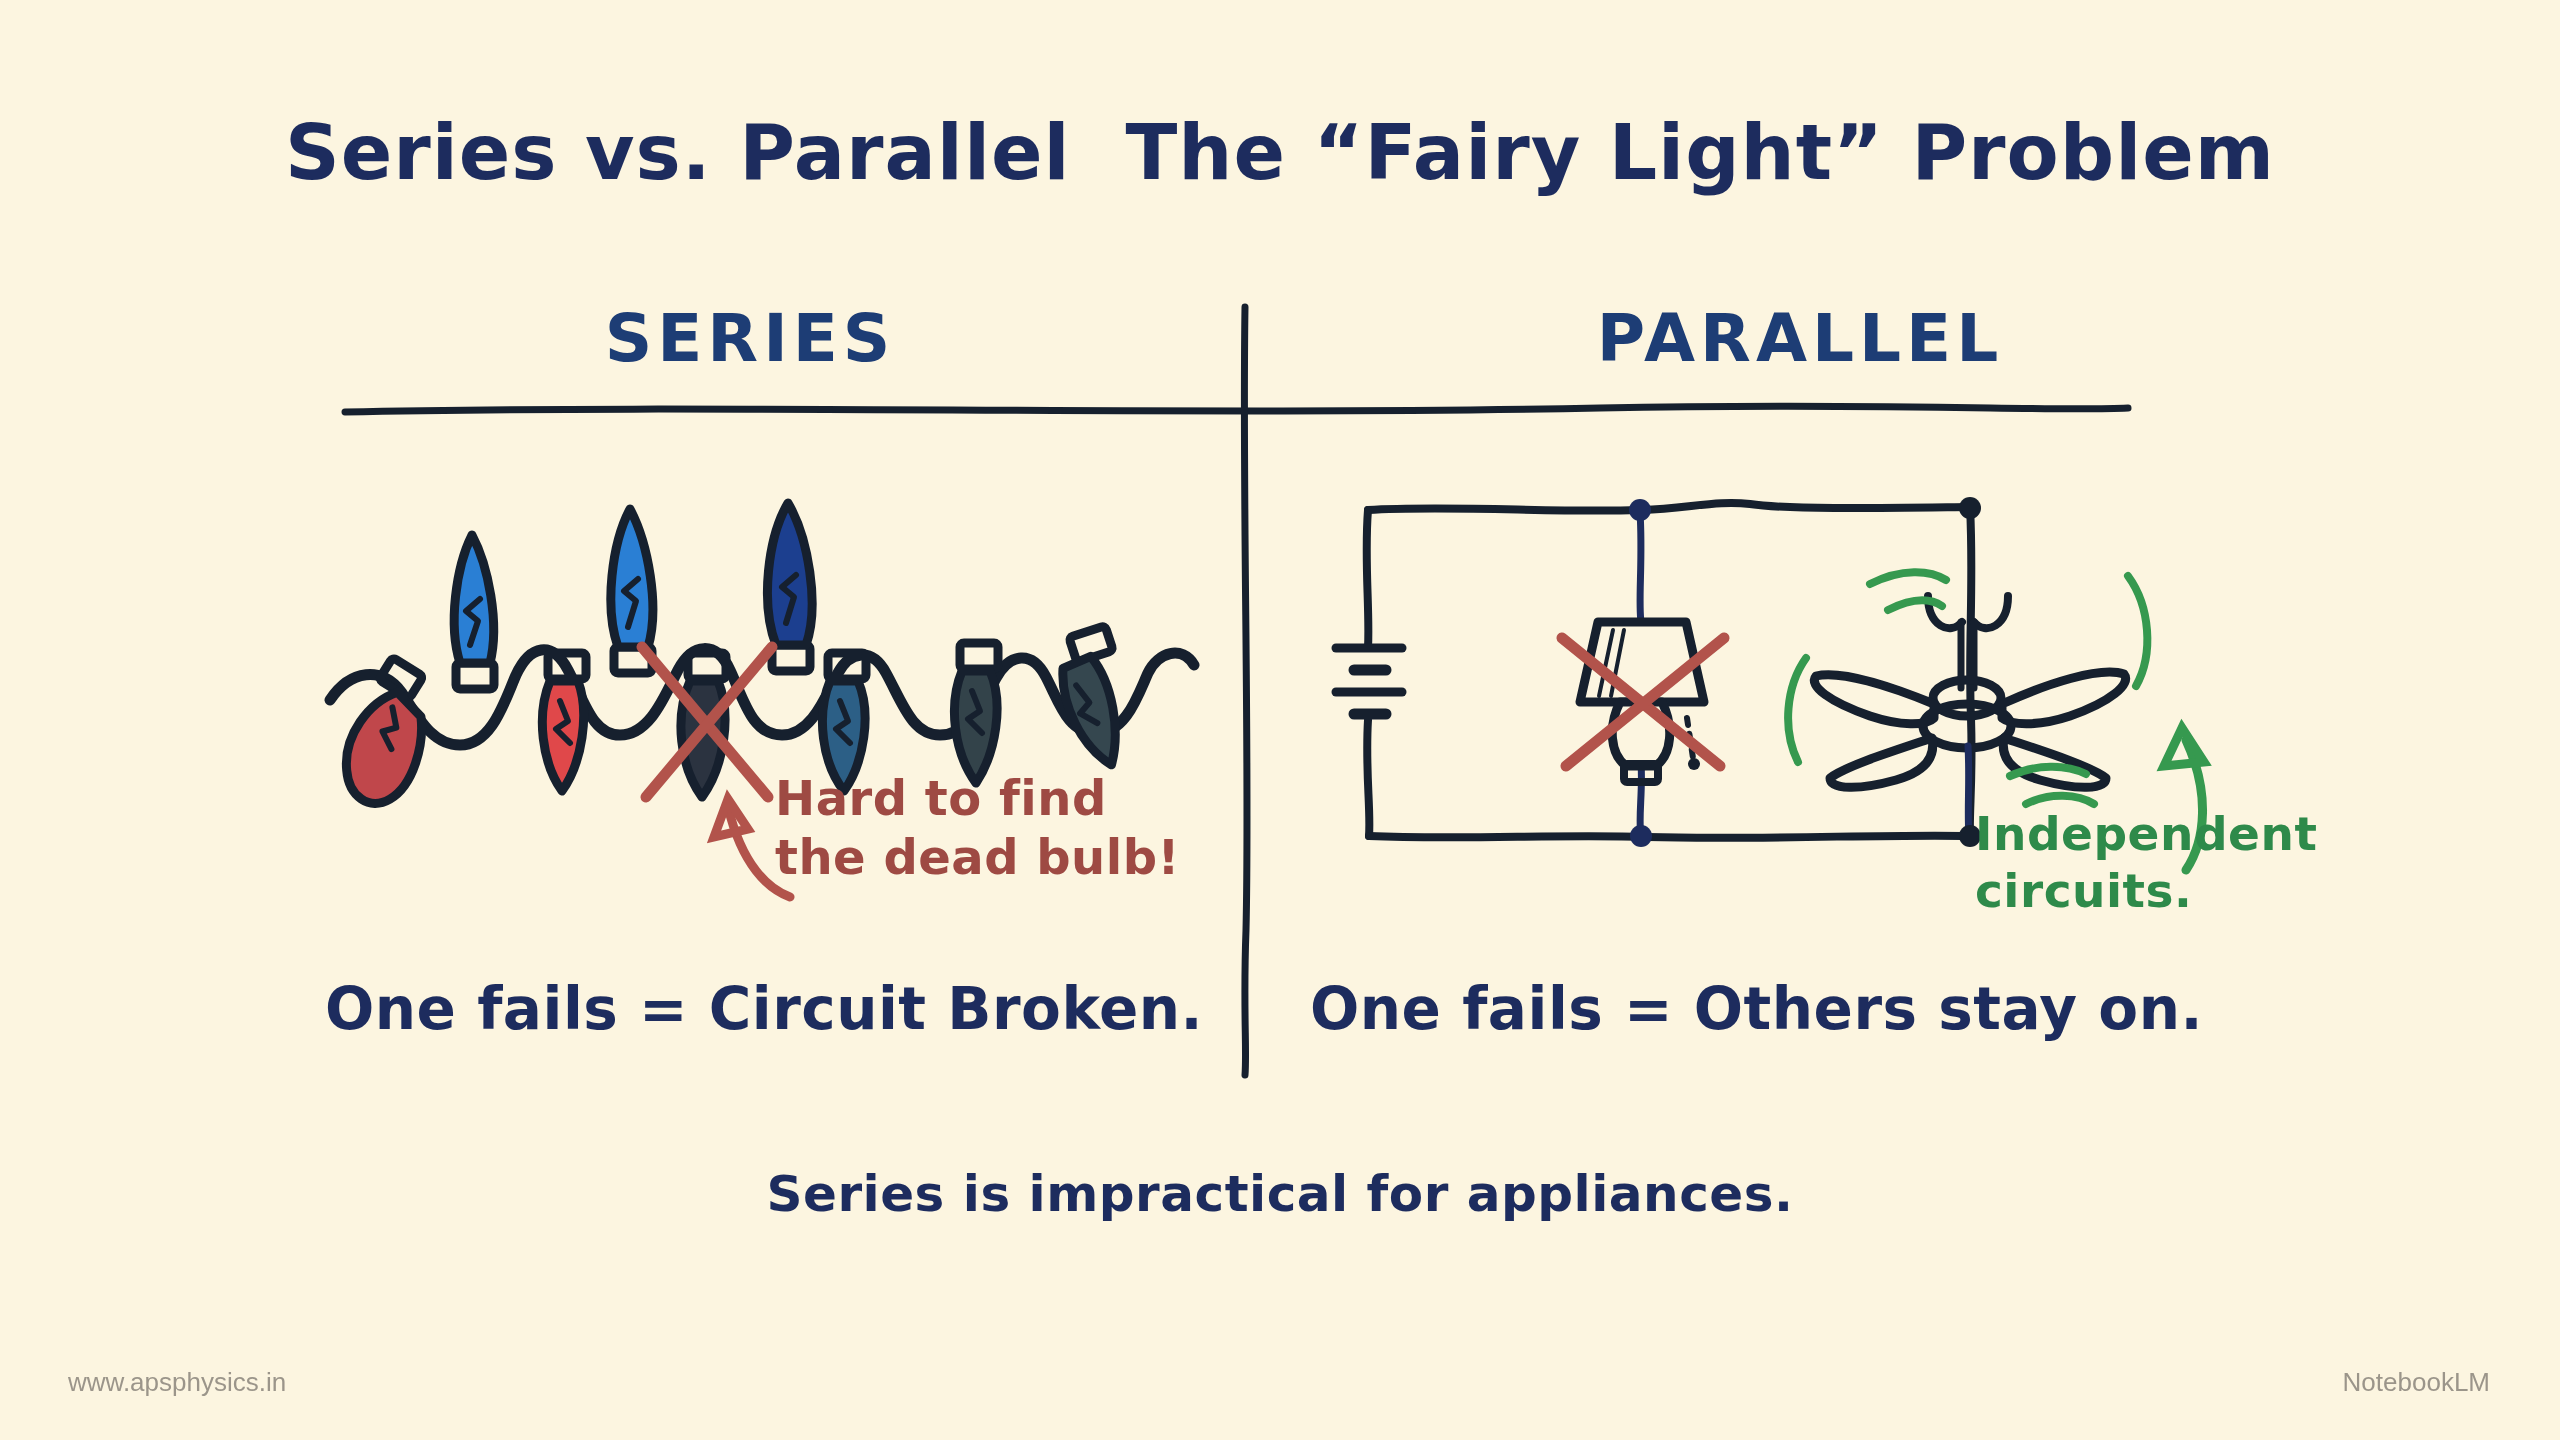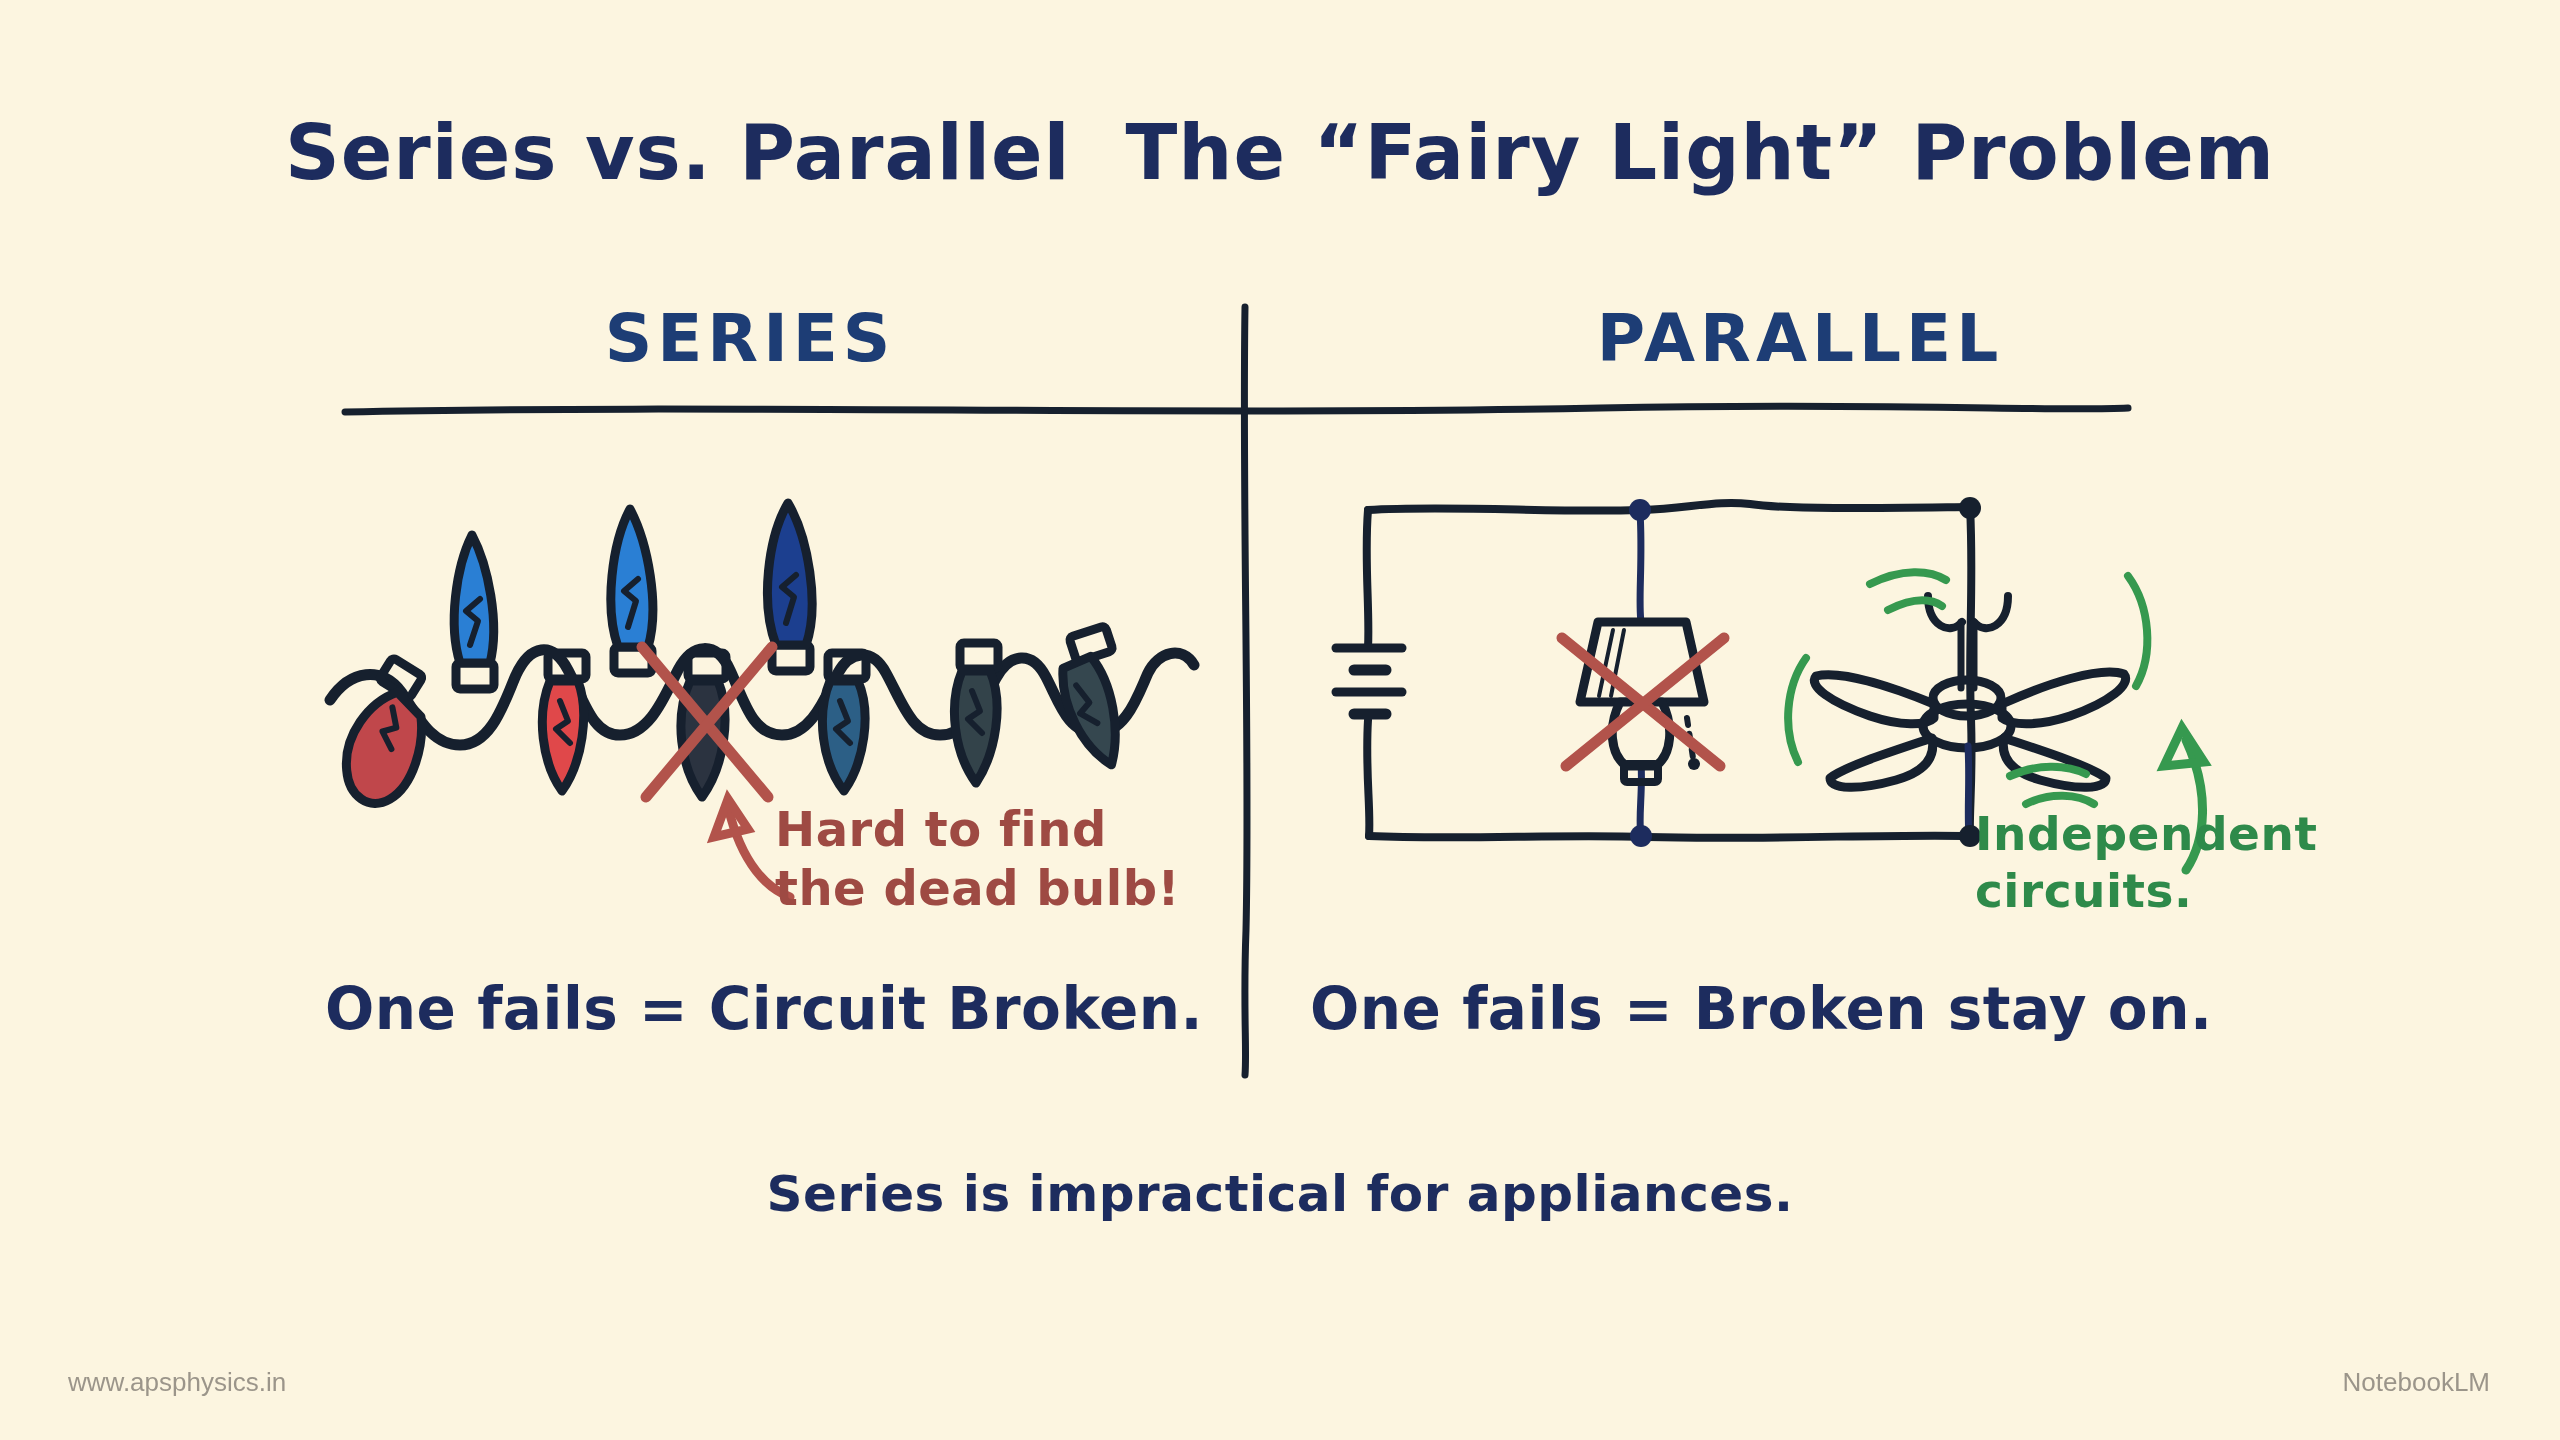--- a/index.html
+++ b/index.html
@@ -66,21 +66,21 @@
     width: 2560px;
     text-align: center;
     font-size: 50px;
     color: #1d2c5e;
   }
 
   
   #note-series {
     position: absolute;
     left: 775px;
-    top: 800px;
+    top: 769px;
     font-size: 48px;
     line-height: 1.22;
     color: #9e4a43;
     white-space: pre-line;
   }
   #note-parallel {
     position: absolute;
     left: 1975px;
     top: 805px;
     font-size: 47px;
@@ -286,20 +286,20 @@
 
   <svg style="position:absolute;left:2090px;top:700px" width="170" height="180" viewBox="0 0 170 180">
     <path class="green" stroke-width="9" d="M96 170 C 116 140, 120 92, 96 40"></path>
     <path class="green" stroke-width="9" fill="#2e8a4a" d="M92 28 L 74 66 L 114 62 Z"></path>
   </svg>
 
   <div id="note-parallel" class="hand">Independent
 circuits.</div>
 
   <div id="concl-series" class="concl hand">One fails = Circuit Broken.</div>
-  <div id="concl-parallel" class="concl hand">One fails = Broken stay on.</div>
+  <div id="concl-parallel" class="concl hand">One fails = Others stay on.</div>
 
   <div id="footer-line" class="hand">Series is impractical for appliances.</div>
 
   <div id="footer-left" class="footer-txt">www.apsphysics.in</div>
   <div id="footer-right" class="footer-txt">NotebookLM</div>
 
 </div>
 
 </body></html>

